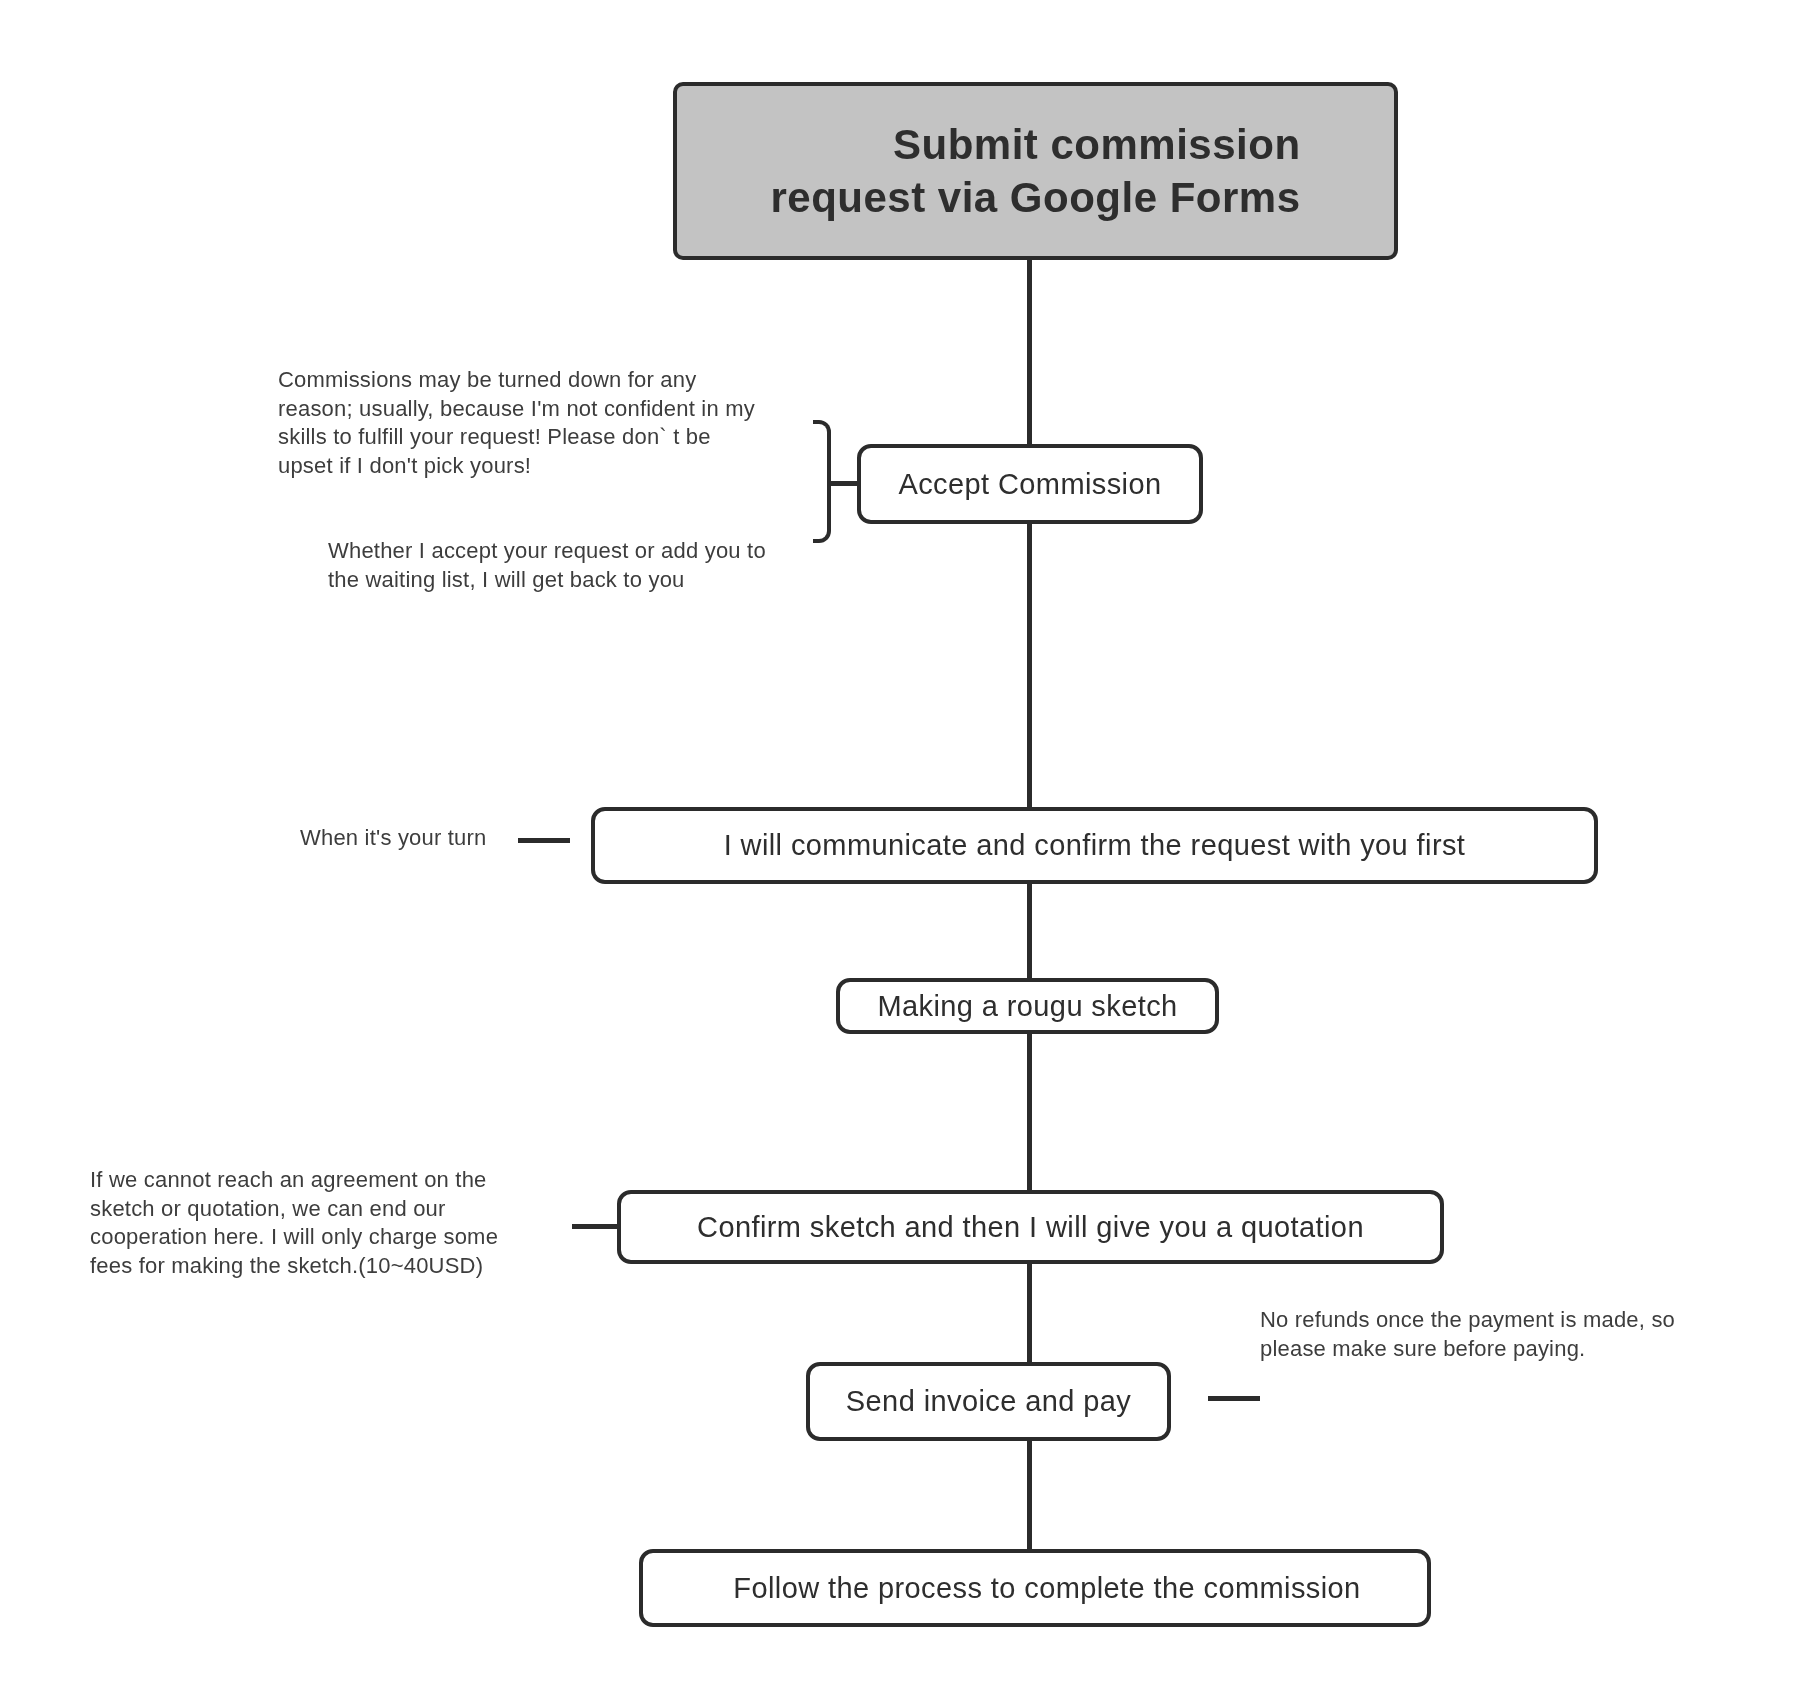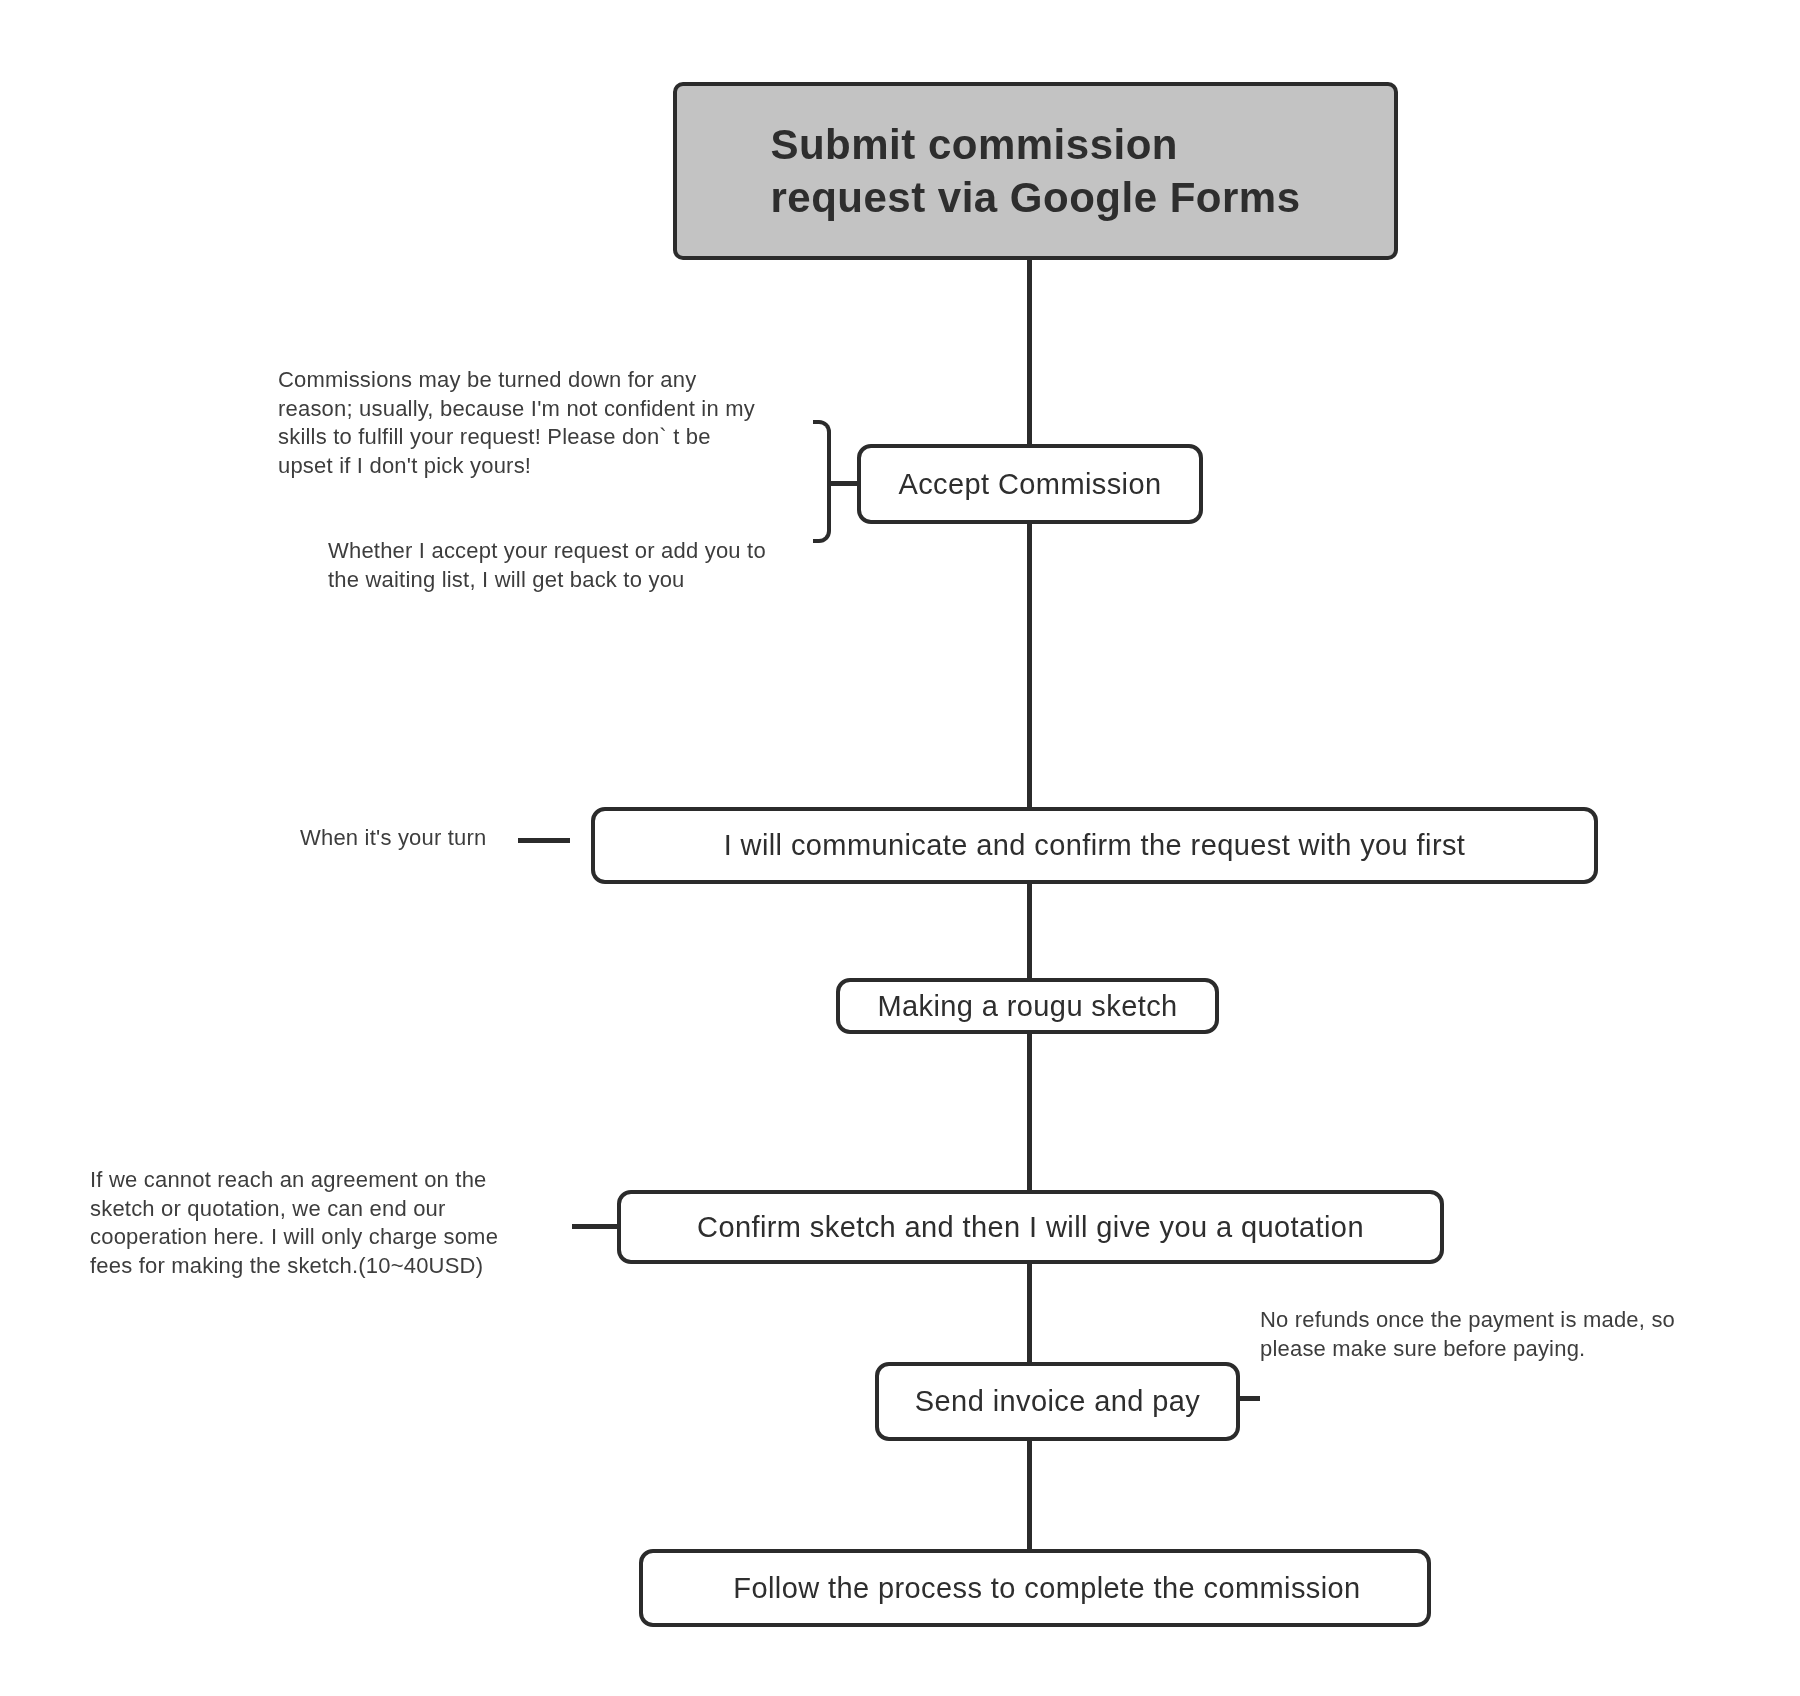--- a/index.html
+++ b/index.html
@@ -44,21 +44,21 @@
     border-radius:10px;
     display:flex;
     align-items:center;
     justify-content:center;
     font-size:42px;
     font-weight:bold;
     line-height:53px;
     color:var(--text);
     letter-spacing:0.5px;
     white-space:pre-line;
-    text-align:left;
+    text-align:right;
     z-index:2;
   }
   .vline{position:absolute; width:5px; background:var(--line); z-index:1;}
   .hline{position:absolute; height:5px; background:var(--line); z-index:1;}
   .bracket{
     position:absolute;
     box-sizing:border-box;
     border:4px solid var(--line);
     border-left:none;
     border-radius:0 12px 12px 0;
@@ -107,21 +107,21 @@
   <div class="node" style="left:836px; top:978px; width:383px; height:56px;">Making a rougu sketch</div>
 
   <div class="annotation" style="left:90px; top:1166px;">If we cannot reach an agreement on the
 sketch or quotation, we can end our
 cooperation here. I will only charge some
 fees for making the sketch.(10~40USD)</div>
   <div class="hline" style="left:572px; top:1224px; width:49px;"></div>
 
   <div class="node" style="left:617px; top:1190px; width:827px; height:74px;">Confirm sketch and then I will give you a quotation</div>
 
-  <div class="node" style="left:875px; top:1362px; width:365px; height:79px;">Send invoice and pay</div>
+  <div class="node" style="left:806px; top:1362px; width:365px; height:79px;">Send invoice and pay</div>
 
   <div class="hline" style="left:1208px; top:1396px; width:52px;"></div>
   <div class="annotation" style="left:1260px; top:1306px;">No refunds once the payment is made, so
 please make sure before paying.</div>
 
   <div class="node" style="left:639px; top:1549px; width:792px; height:78px;padding-left:24px;">Follow the process to complete the commission</div>
 
 </div>
 
 </body></html>

